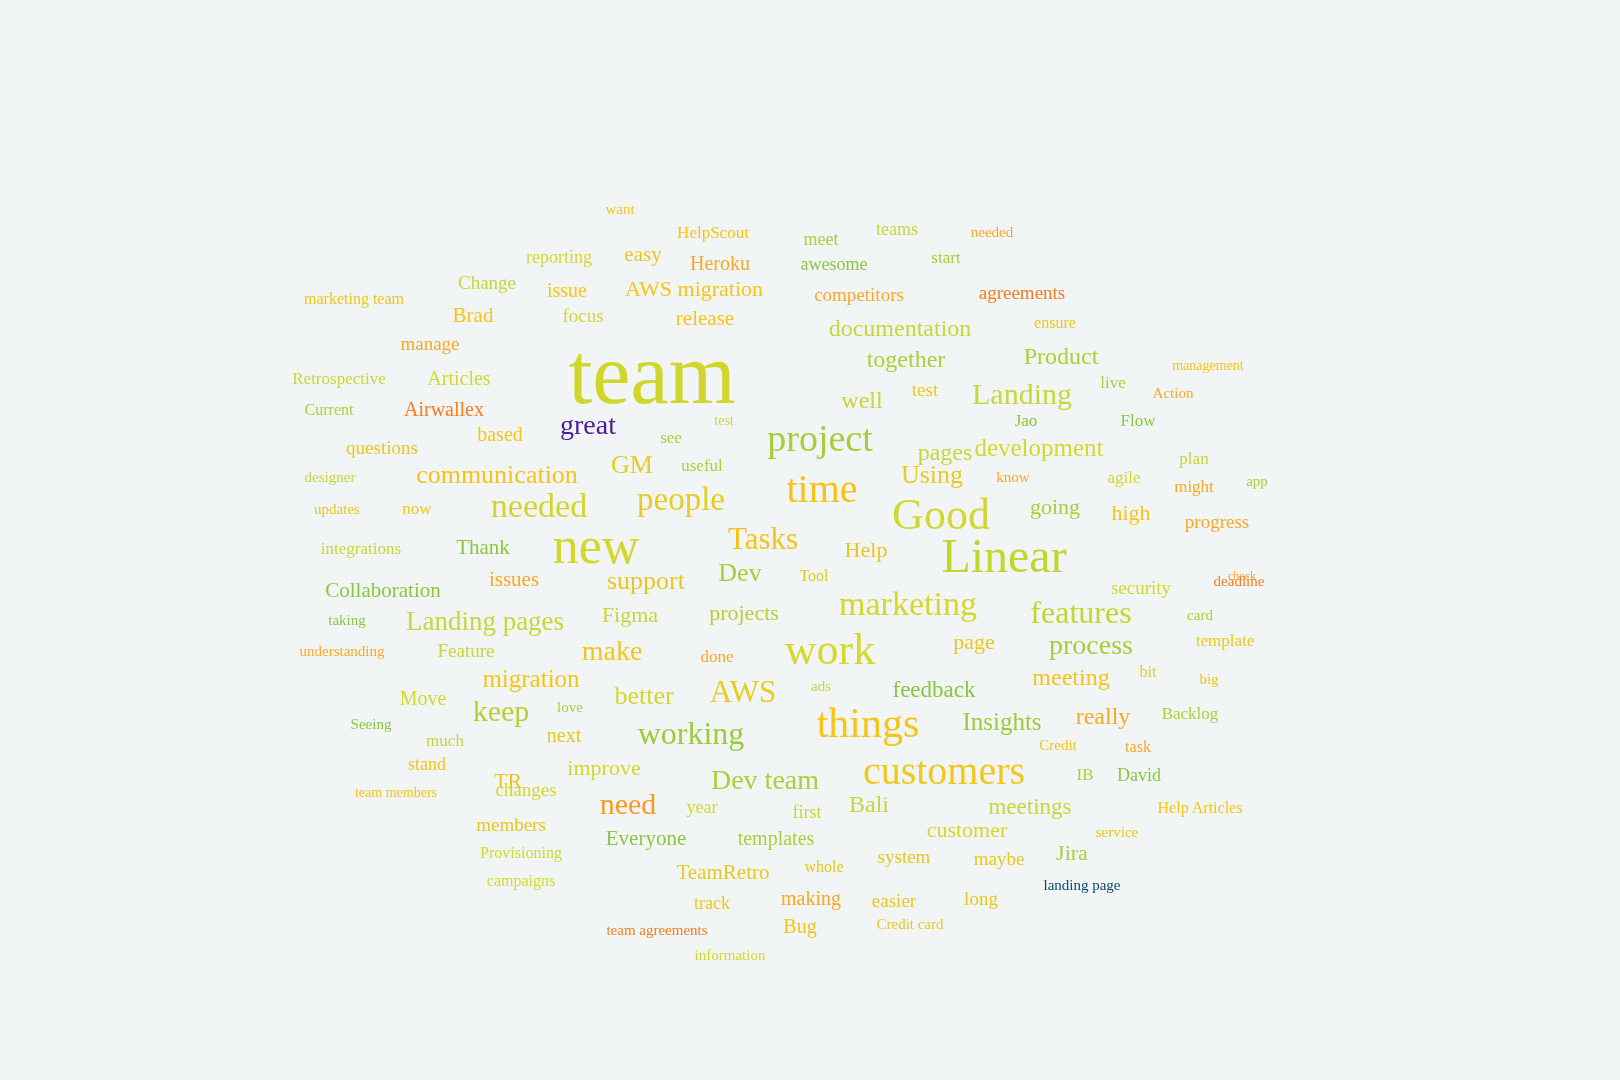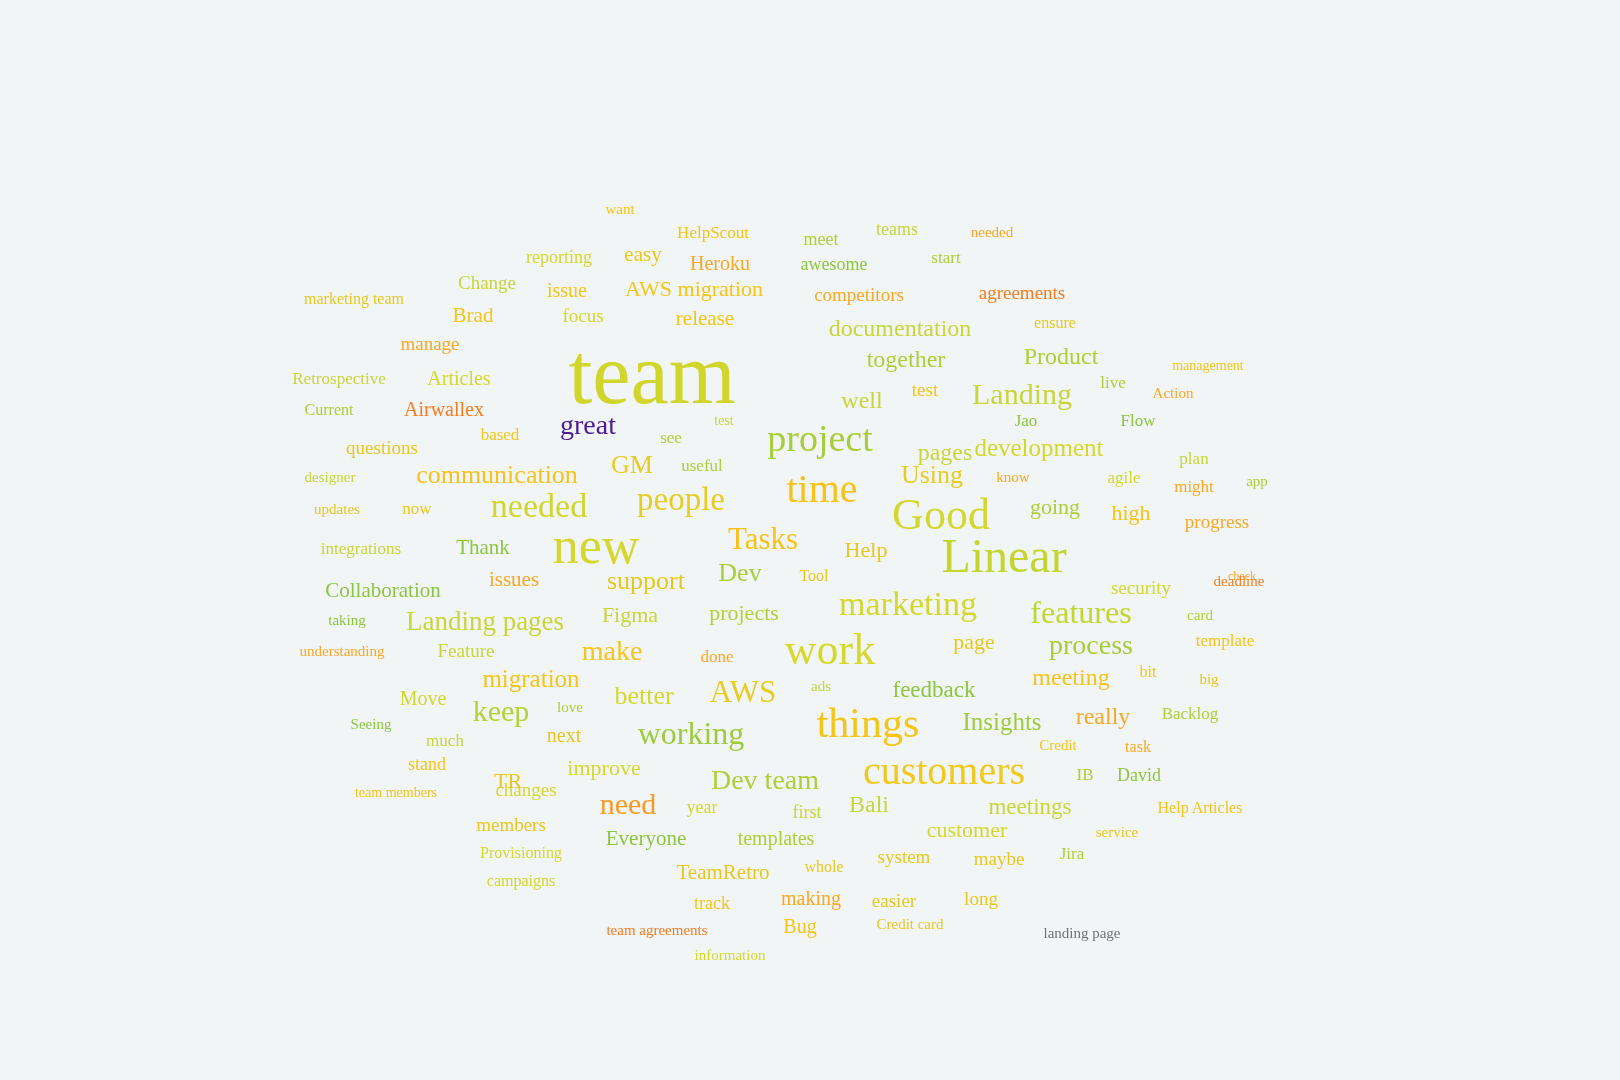--- a/index.html
+++ b/index.html
@@ -149,21 +149,21 @@
       <span class="word" style="left: 981px; top: 898px; font-size: 19px; color: rgb(232, 200, 30);">long</span>
       <span class="word" style="left: 712px; top: 903px; font-size: 18px; color: rgb(245, 197, 24);">track</span>
       <span class="word" style="left: 1139px; top: 775px; font-size: 18px; color: rgb(140, 198, 63);">David</span>
       <span class="word" style="left: 1225px; top: 640px; font-size: 17px; color: rgb(245, 197, 24);">template</span>
       <span class="word" style="left: 427px; top: 764px; font-size: 18px; color: rgb(245, 197, 24);">stand</span>
       <span class="word" style="left: 702px; top: 807px; font-size: 18px; color: rgb(212, 216, 45);">year</span>
       <span class="word" style="left: 807px; top: 812px; font-size: 18px; color: rgb(200, 214, 58);">first</span>
       <span class="word" style="left: 702px; top: 465px; font-size: 17px; color: rgb(174, 207, 56);">useful</span>
       <span class="word" style="left: 521px; top: 853px; font-size: 16px; color: rgb(212, 216, 45);">Provisioning</span>
       <span class="word" style="left: 521px; top: 881px; font-size: 16px; color: rgb(212, 216, 45);">campaigns</span>
-      <span class="word" style="left: 1082px; top: 885px; font-size: 15px; color: #737373; margin-top: 48px;">landing page</span>
+      <span class="word" style="left: 1082px; top: 885px; font-size: 15px; color: #0c4a6e;">landing page</span>
       <span class="word" style="left: 657px; top: 930px; font-size: 15px; color: rgb(245, 124, 31);">team agreements</span>
       <span class="word" style="left: 342px; top: 651px; font-size: 15px; color: rgb(249, 168, 37);">understanding</span>
       <span class="word" style="left: 730px; top: 955px; font-size: 15px; color: rgb(212, 216, 45);">information</span>
       <span class="word" style="left: 910px; top: 924px; font-size: 15px; color: rgb(232, 200, 30);">Credit card</span>
       <span class="word" style="left: 396px; top: 793px; font-size: 14px; color: rgb(245, 197, 24);">team members</span>
       <span class="word" style="left: 1208px; top: 366px; font-size: 14px; color: rgb(245, 197, 24);">management</span>
       <span class="word" style="left: 834px; top: 264px; font-size: 18px; color: rgb(140, 198, 63);">awesome</span>
       <span class="word" style="left: 821px; top: 239px; font-size: 18px; color: rgb(174, 207, 56);">meet</span>
       <span class="word" style="left: 897px; top: 229px; font-size: 18px; color: rgb(200, 214, 58);">teams</span>
       <span class="word" style="left: 946px; top: 257px; font-size: 17px; color: rgb(174, 207, 56);">start</span>
@@ -180,25 +180,25 @@
       <span class="word" style="left: 1013px; top: 477px; font-size: 15px; color: rgb(249, 168, 37);">know</span>
       <span class="word" style="left: 1242px; top: 576px; font-size: 12px; color: rgb(249, 168, 37);">check</span>
       <span class="word" style="left: 1239px; top: 581px; font-size: 15px; color: rgb(245, 124, 31);">deadline</span>
       <span class="word" style="left: 1200px; top: 615px; font-size: 15px; color: rgb(174, 207, 56);">card</span>
       <span class="word" style="left: 1148px; top: 672px; font-size: 16px; color: rgb(245, 197, 24);">bit</span>
       <span class="word" style="left: 1209px; top: 679px; font-size: 15px; color: rgb(232, 200, 30);">big</span>
       <span class="word" style="left: 1058px; top: 745px; font-size: 15px; color: rgb(245, 197, 24);">Credit</span>
       <span class="word" style="left: 1138px; top: 747px; font-size: 16px; color: rgb(249, 168, 37);">task</span>
       <span class="word" style="left: 1085px; top: 774px; font-size: 17px; color: rgb(174, 207, 56);">IB</span>
       <span class="word" style="left: 1117px; top: 832px; font-size: 15px; color: rgb(232, 200, 30);">service</span>
-      <span class="word" style="left: 1072px; top: 853px; font-size: 17px; color: rgb(174, 207, 56);">Jira</span>
+      <span class="word" style="left: 1072px; top: 853px; font-size: 22px; color: rgb(174, 207, 56);">Jira</span>
       <span class="word" style="left: 620px; top: 209px; font-size: 15px; color: rgb(245, 197, 24);">want</span>
       <span class="word" style="left: 724px; top: 421px; font-size: 14px; color: rgb(200, 214, 58);">test</span>
       <span class="word" style="left: 671px; top: 437px; font-size: 17px; color: rgb(174, 207, 56);">see</span>
-      <span class="word" style="left: 500px; top: 434px; font-size: 17px; color: rgb(245, 197, 24);">based</span>
+      <span class="word" style="left: 500px; top: 434px; font-size: 20px; color: rgb(245, 197, 24);">based</span>
       <span class="word" style="left: 925px; top: 389px; font-size: 19px; color: rgb(245, 197, 24);">test</span>
       <span class="word" style="left: 329px; top: 410px; font-size: 16px; color: rgb(174, 207, 56);">Current</span>
       <span class="word" style="left: 330px; top: 477px; font-size: 15px; color: rgb(200, 214, 58);">designer</span>
       <span class="word" style="left: 337px; top: 509px; font-size: 15px; color: rgb(232, 200, 30);">updates</span>
       <span class="word" style="left: 417px; top: 508px; font-size: 17px; color: rgb(232, 200, 30);">now</span>
       <span class="word" style="left: 347px; top: 620px; font-size: 15px; color: rgb(140, 198, 63);">taking</span>
       <span class="word" style="left: 371px; top: 724px; font-size: 15px; color: rgb(140, 198, 63);">Seeing</span>
       <span class="word" style="left: 445px; top: 740px; font-size: 17px; color: rgb(200, 214, 58);">much</span>
       <span class="word" style="left: 570px; top: 707px; font-size: 15px; color: rgb(174, 207, 56);">love</span>
       <span class="word" style="left: 717px; top: 656px; font-size: 17px; color: rgb(249, 168, 37);">done</span>

